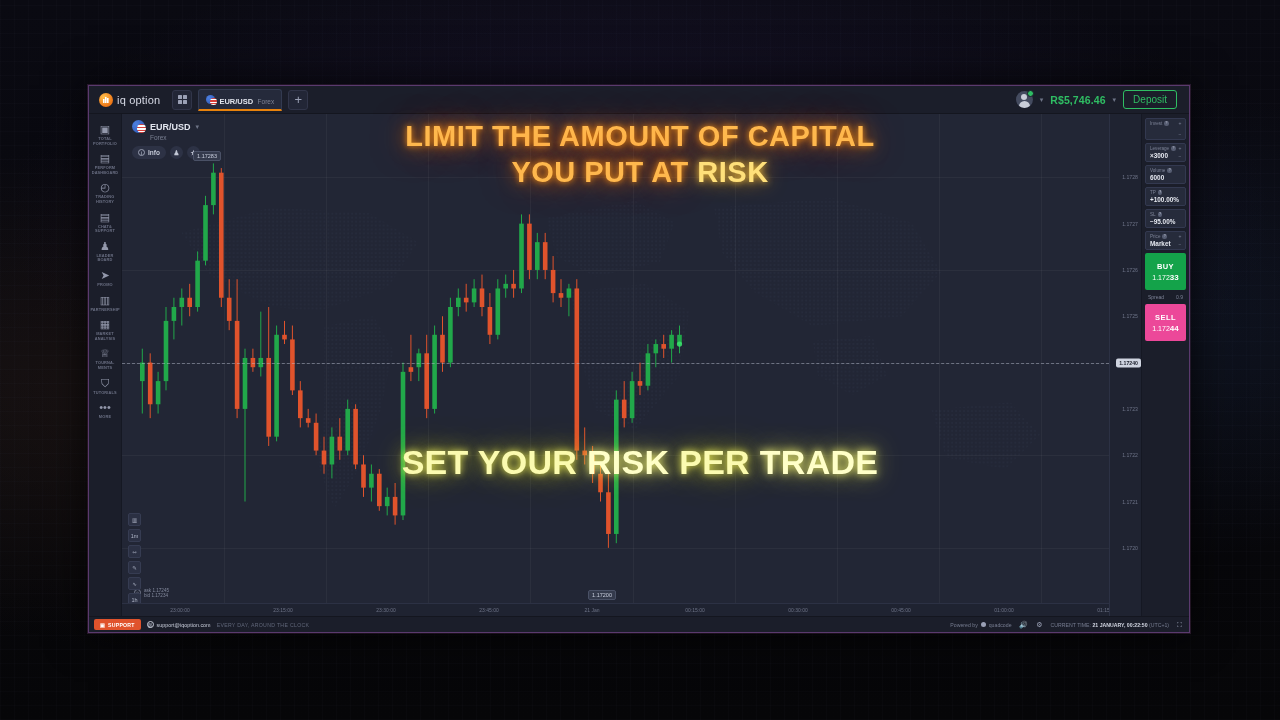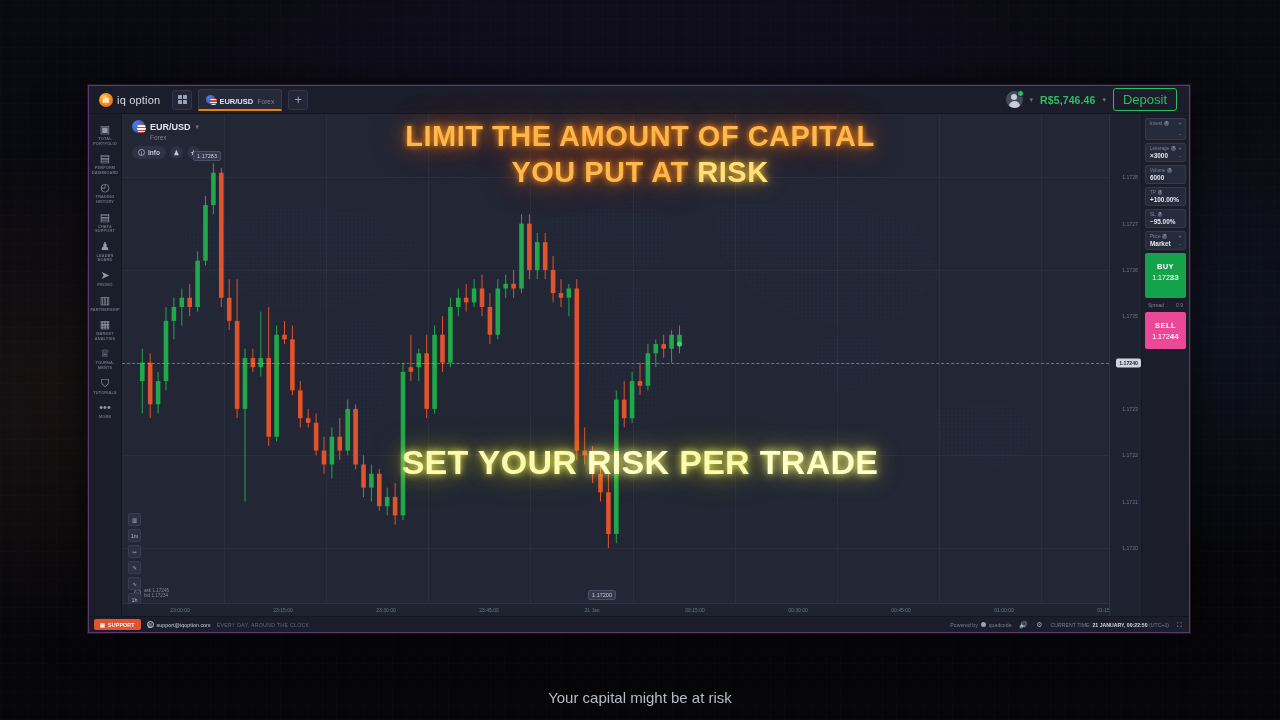--- a/index.html
+++ b/index.html
@@ -87,21 +87,21 @@
   .avatar::before{content:"";width:6px;height:6px;border-radius:50%;background:#c9cdd8;position:absolute;top:3px;}
   .avatar::after{content:"";width:11px;height:7px;border-radius:6px 6px 0 0;background:#c9cdd8;position:absolute;bottom:0;}
   .av-badge{
     position:absolute;right:-1px;top:-1px;width:7px;height:7px;border-radius:50%;
     background:#2fbd63;border:1px solid #1b1e2a;
   }
   .caret{color:#6e7486;font-size:7px;}
   .balance{color:#2fbd63;font-size:10.5px;font-weight:bold;letter-spacing:.1px;}
   .deposit{
     border:1px solid #2fbd63;color:#2fbd63;border-radius:3px;background:transparent;
-    font-size:13px;padding:3px 9px; font-weight:500;
+    font-size:10px;padding:3px 9px; font-weight:500;
   }
 
   
   .body { flex:1; display:flex; min-height:0; }
 
   
   .rail {
     width:33px; flex:none; background:#1b1e2a; border-right:1px solid #151823;
     display:flex; flex-direction:column; align-items:center; padding-top:6px; gap:0;
     position:relative;
@@ -172,21 +172,21 @@
   .trade{ width:48px; flex:none; background:#1b1e2a; border-left:1px solid #151823;
     padding:4px 3px; display:flex; flex-direction:column; gap:3px;}
   .fld{ background:#262b3b; border:1px solid #333950; border-radius:2px; padding:2px 4px; position:relative;}
   .fld .lab{ color:#7c8296; font-size:4.6px; display:flex; align-items:center; gap:2px;}
   .fld .val{ color:#e4e7ef; font-size:6.4px; font-weight:bold; margin-top:1px;}
   .qm{ width:4.5px;height:4.5px;border-radius:50%;background:#575e73;color:#c9cedd;font-size:3.4px;
     line-height:4.6px;text-align:center;}
   .spin{ position:absolute; right:2px; top:2px; bottom:2px; width:6px;
     display:flex; flex-direction:column; justify-content:space-between; align-items:center;}
   .spin i{ color:#7c8296; font-size:5px; line-height:5px; font-style:normal;}
-  .btn-buy{ background:#14a34a; border-radius:2px; padding:9px 0 16px; text-align:center;}
+  .btn-buy{ background:#14a34a; border-radius:2px; padding:9px 0 8px; text-align:center;}
   .btn-sell{ background:#ec4899; border-radius:2px; padding:9px 0 8px; text-align:center;}
   .btn-ttl{ color:#fff; font-size:7.5px; font-weight:bold; letter-spacing:.4px;}
   .btn-px{ color:#fff; font-size:7px; margin-top:2px;}
   .btn-px b{ font-size:8px; }
   .spreadrow{ display:flex; justify-content:space-between; padding:1px 3px; }
   .spreadrow span{ color:#7c8296; font-size:5px;}
 
   
   .ftr{ height:16px; flex:0 0 16px; background:#1b1e2a; border-top:1px solid #14161f;
     display:flex; align-items:center; gap:6px; padding:0 5px;}
@@ -677,14 +677,13 @@
     <span>SET YOUR </span><span class="hl">RISK</span><span> PER </span><span class="hl">TRADE</span>
   </div>
 
   <div class="ov ov1">
     <div>LIMIT THE AMOUNT OF CAPITAL</div>
     <div>
       <span>YOU PUT AT </span><span class="hl">RISK</span>
     </div>
   </div>
 
-  <div class="caption">Your capital might be at risk</div>
 </div>
 
 </body></html>

